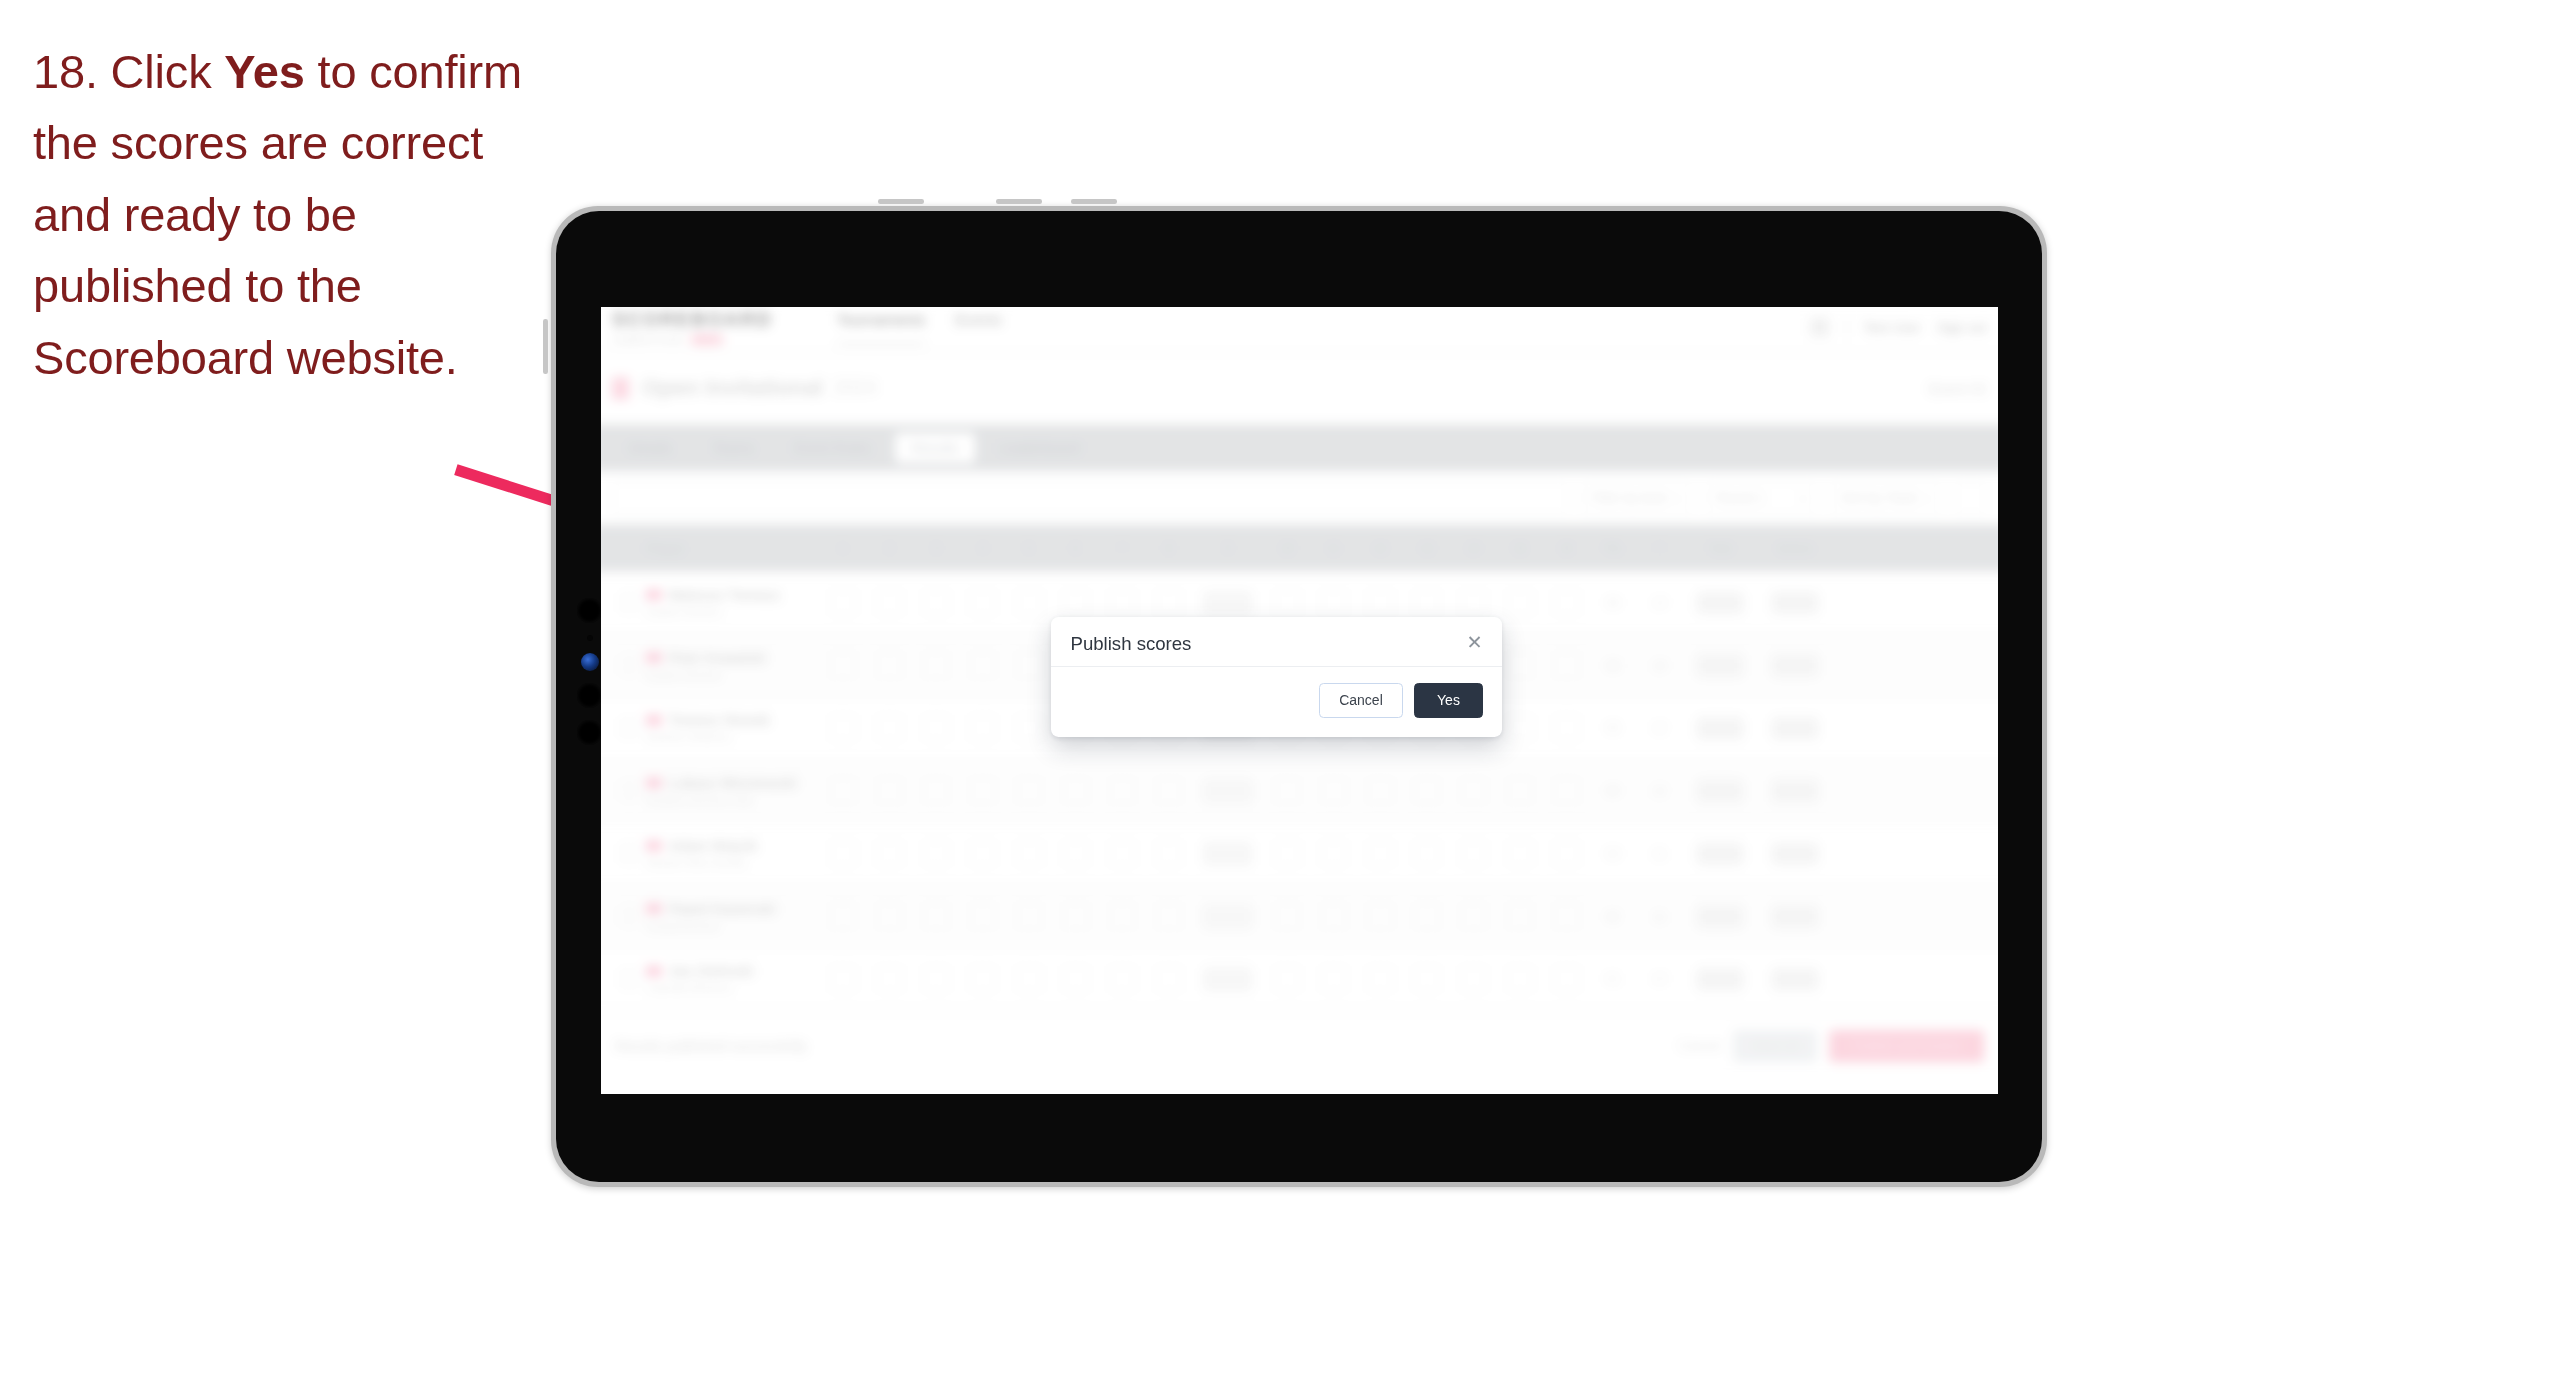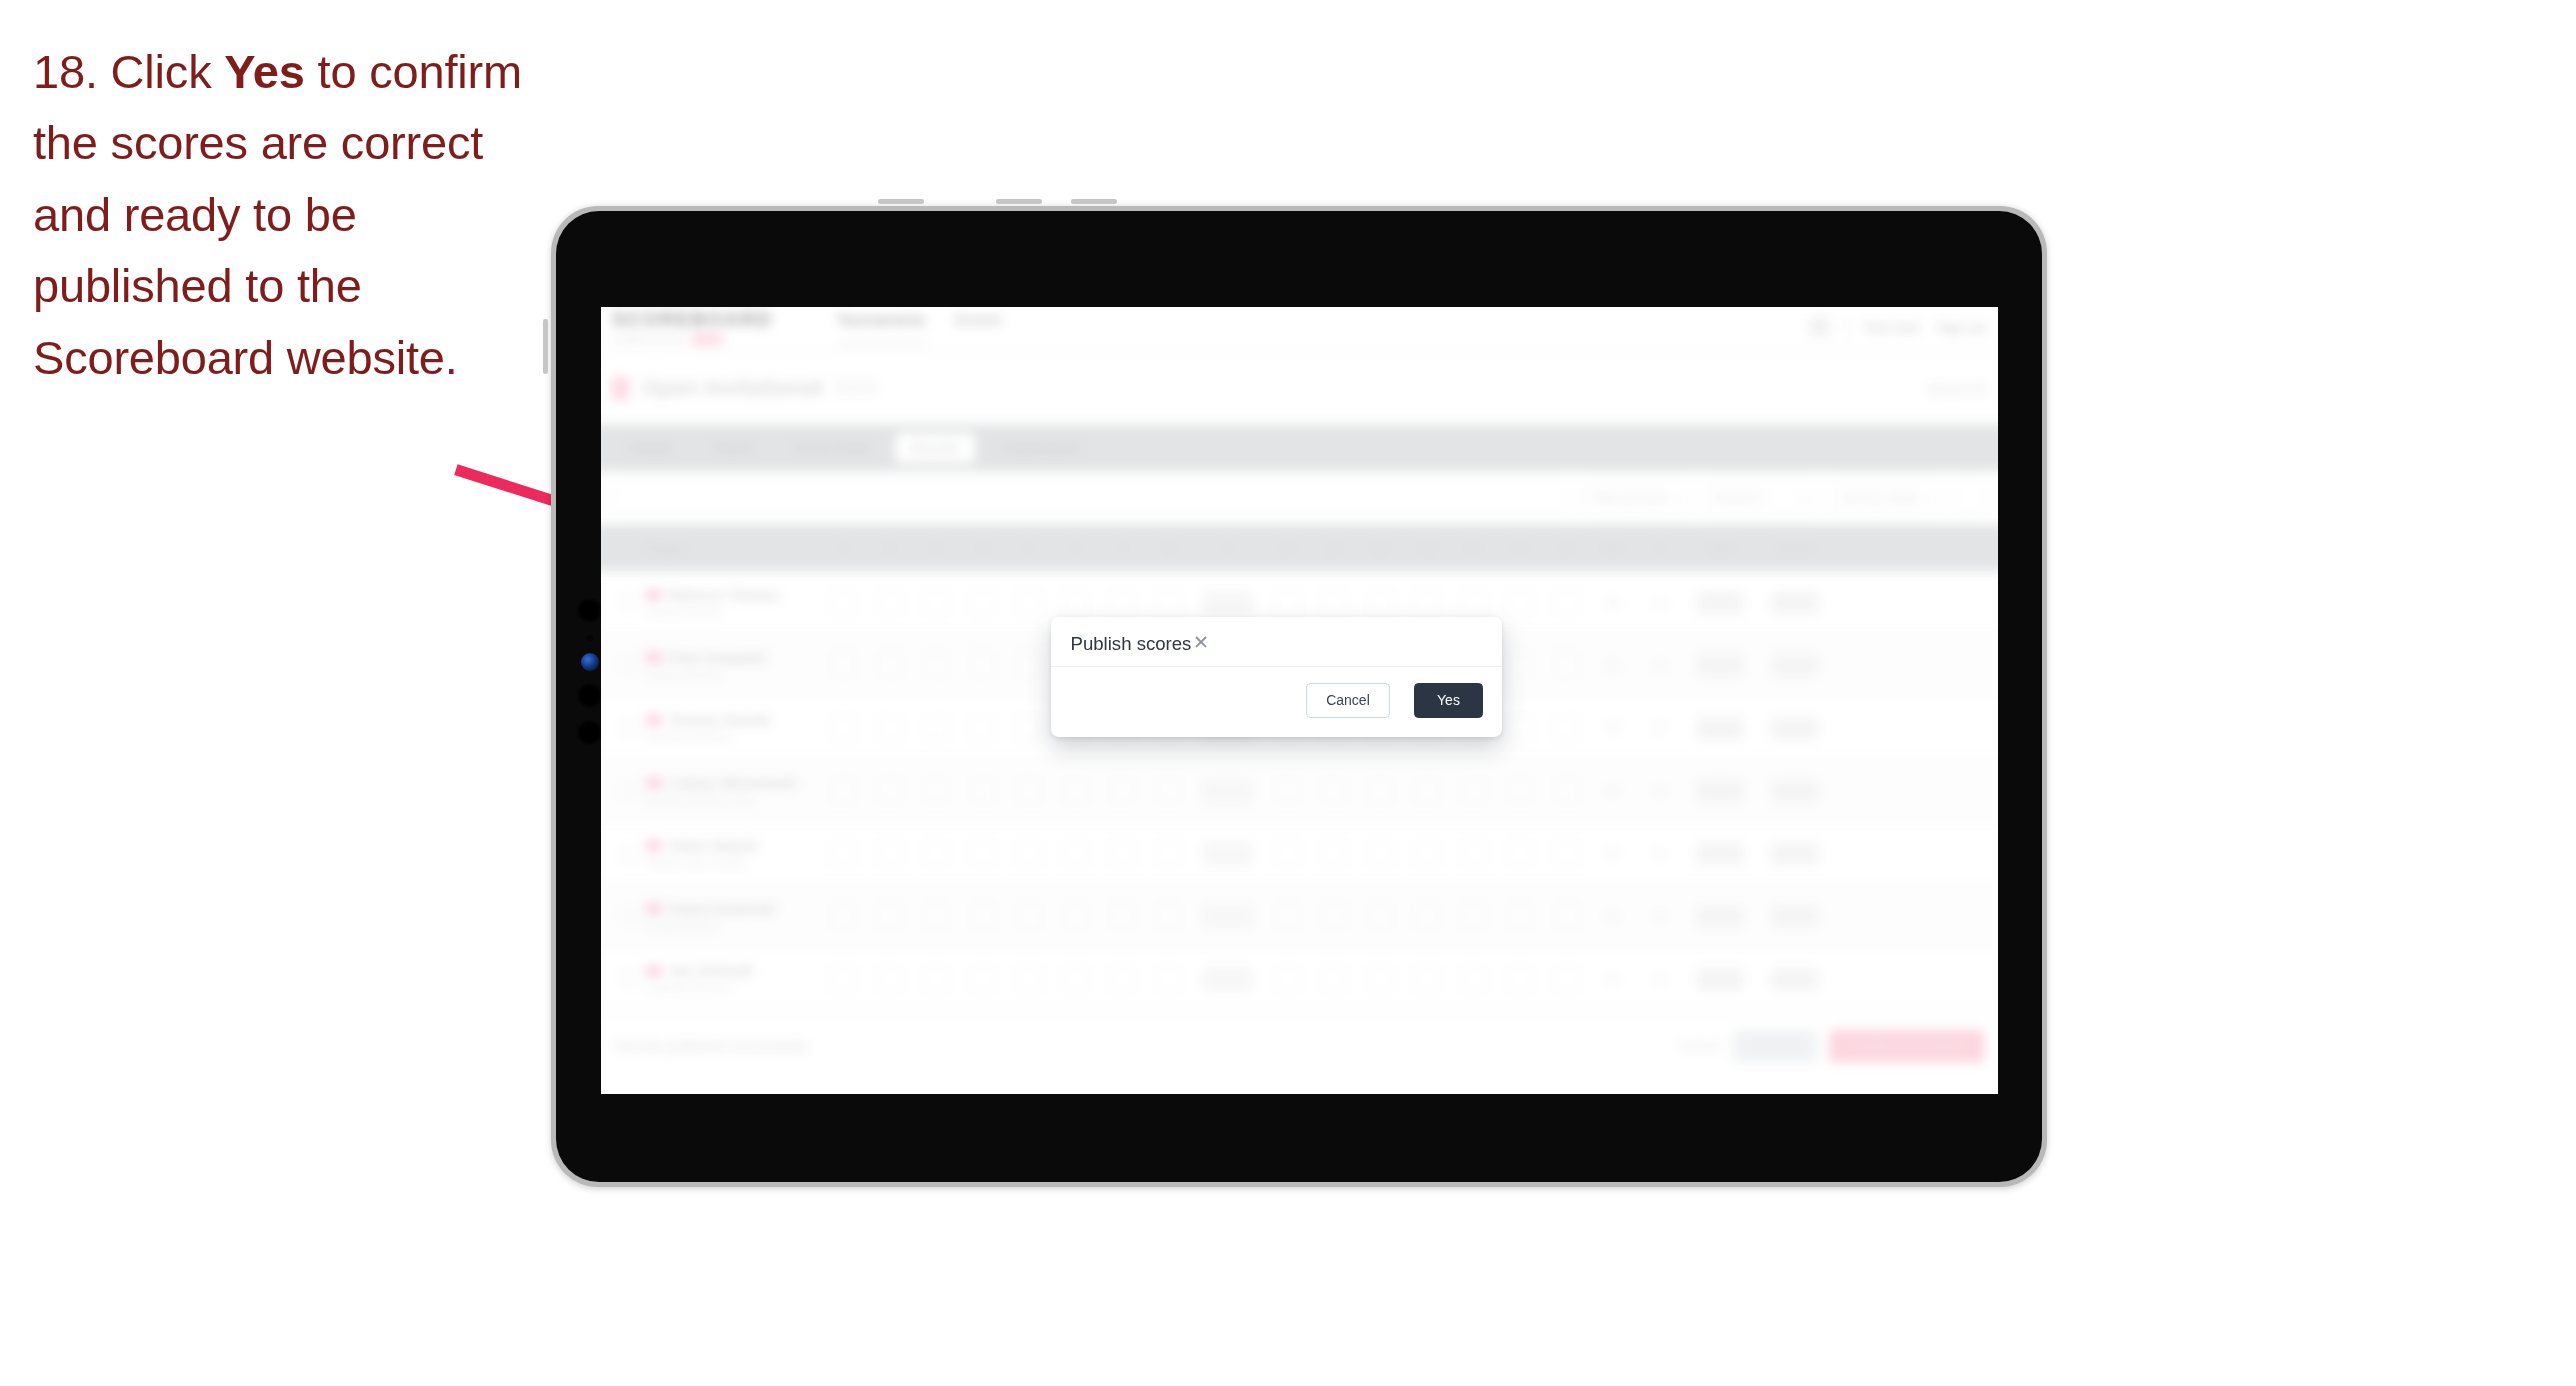--- a/index.html
+++ b/index.html
@@ -179,33 +179,33 @@
   .modal {
     position: absolute;
     left: 450px; top: 310px;
     width: 451px;
     background: #ffffff;
     border-radius: 7.4px;
     box-shadow: 0 10.4px 25px rgba(30,40,60,0.20), 0 1.5px 4.5px rgba(30,40,60,0.10);
     padding: 0;
   }
   .modal-head {
-    display:flex; align-items:flex-start; justify-content:flex-start;
+    display:flex; align-items:flex-start; justify-content:space-between;
     padding: 16.3px 18px 10.4px 19.3px;
     border-bottom: 0.7px solid #eceef1;
   }
   .modal-title { font-size: 18.6px; color: #2f3640; font-weight: 400; }
   .modal-close {
     font-size: 19.3px; color:#8d949c; line-height: 1; cursor:pointer;
     padding: 0 1.5px; font-weight: 300;
   }
   .modal-body { padding: 15px 19.3px 6px 19.3px; }
   .modal-text { font-size: 13.4px; color: #6b727c; }
   .modal-foot {
-    display:flex; justify-content:flex-end; align-items:flex-end; gap: 24px;
+    display:flex; justify-content:flex-end; align-items:flex-end; gap: 11px;
     padding: 16.3px 19.3px 19.3px 19.3px;
   }
   .btn {
     font-size: 14px; border-radius: 4.5px; cursor: pointer;
     padding: 8.2px 19.3px; border: 0.7px solid transparent; font-family: inherit;
   }
   .btn-cancel { background:#ffffff; color:#3c434d; border-color:#c9d8ee; }
   .btn-yes { background:#2b3544; color:#ffffff; border-color:#2b3544; padding: 8.2px 22px; }
 </style>
 </head>

